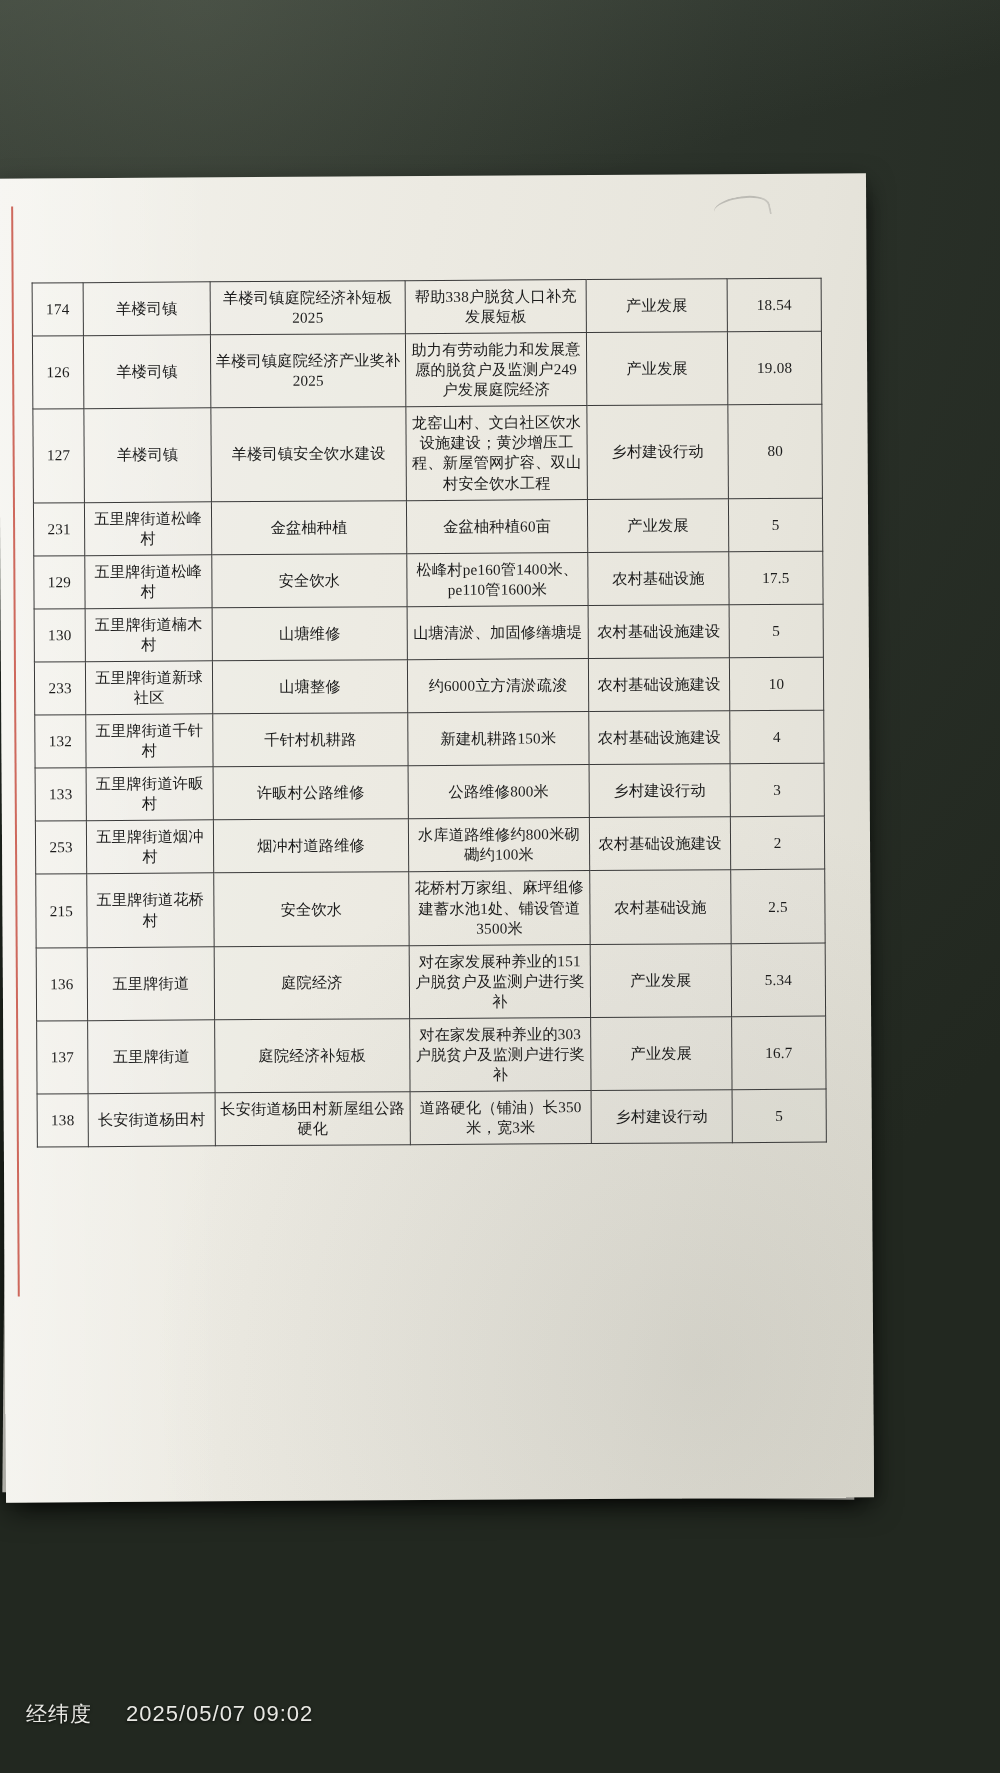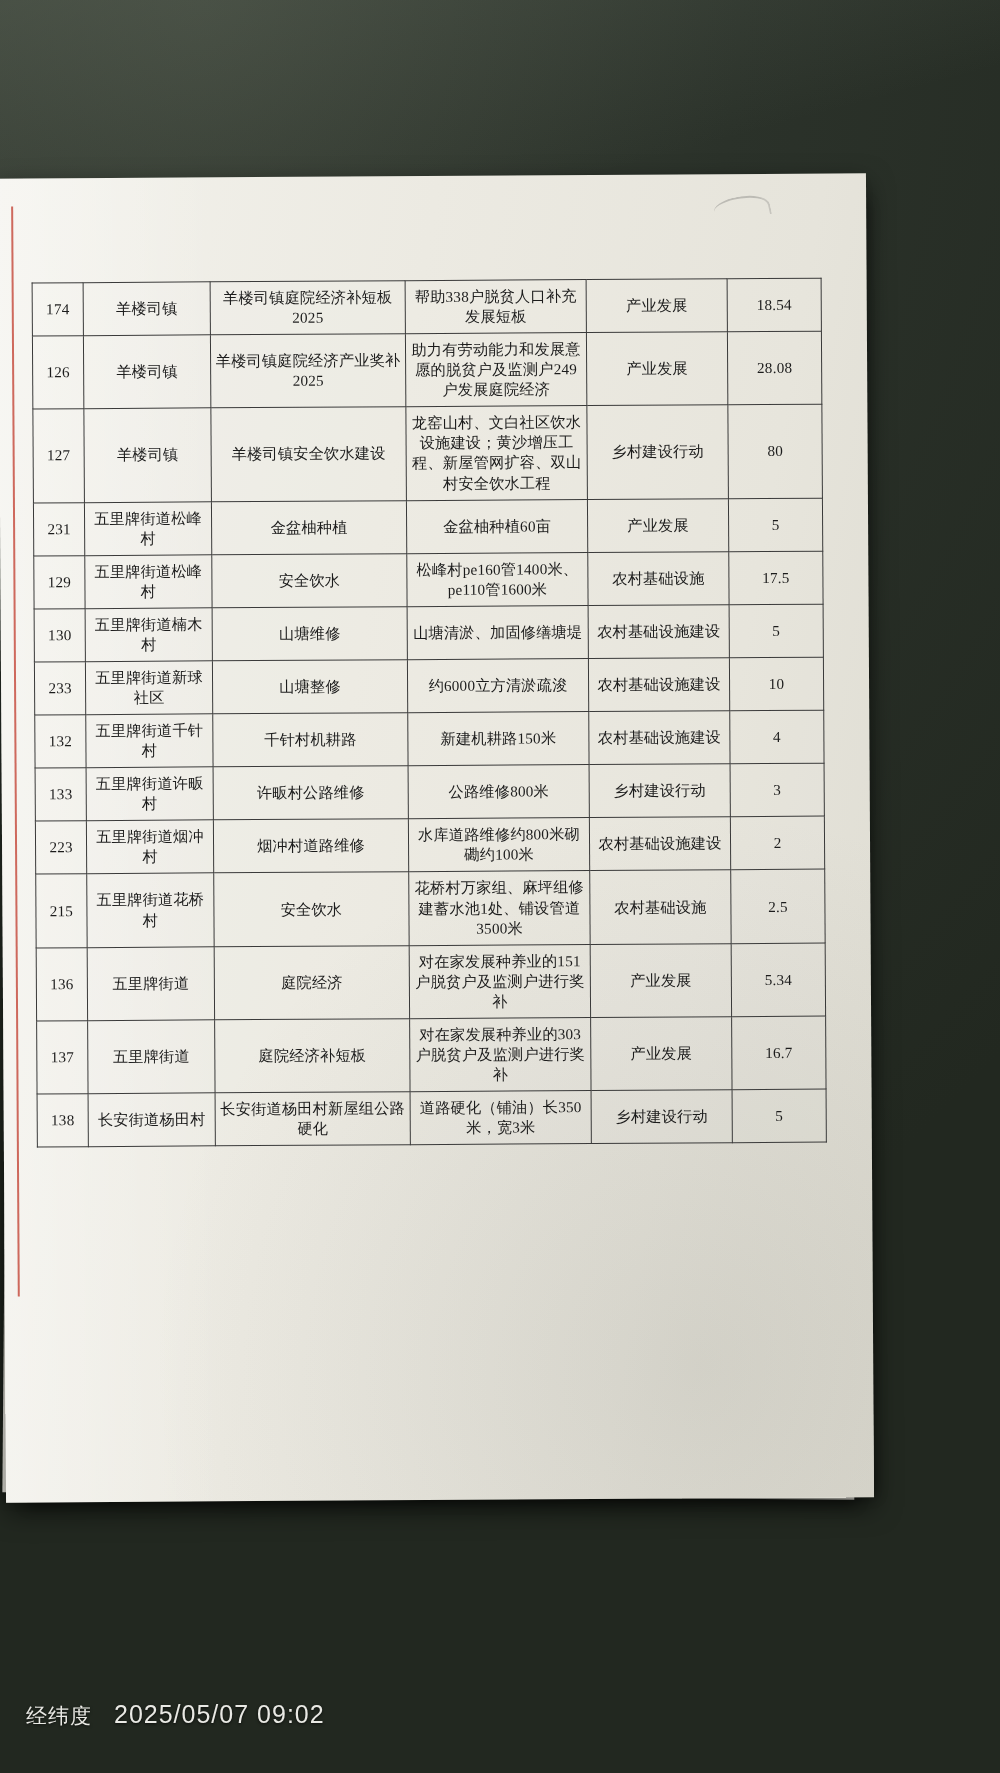--- a/index.html
+++ b/index.html
@@ -96,29 +96,29 @@
   td.c-type  { width: 132px; }
   td.c-amt   { width: 85px;  font-size: 15px; }
 
   
   .stamp {
     position: absolute;
     left: 26px;
     top: 1700px;
     display: flex;
     align-items: baseline;
-    gap: 22px;
+    gap: 34px;
     color: #e9e9e4;
     font-family: "Liberation Sans", sans-serif;
     font-size: 22px;
     letter-spacing: 1px;
     text-shadow: 0 1px 3px rgba(0,0,0,0.7);
   }
   .stamp .label { font-size: 21px; }
-  .stamp .time  { font-size: 25px; }
+  .stamp .time  { font-size: 22px; }
   
   .pen-mark {
     position: absolute;
     right: 96px; top: 22px;
     width: 54px; height: 22px;
     border-top: 2px solid rgba(90,90,90,0.30);
     border-right: 2px solid rgba(90,90,90,0.22);
     transform: rotate(-12deg);
     border-radius: 40% 60% 0 0;
   }
@@ -148,21 +148,21 @@
           <td class="c-desc">帮助338户脱贫人口补充发展短板</td>
           <td class="c-type">产业发展</td>
           <td class="c-amt">18.54</td>
         </tr>
         <tr>
           <td class="c-no">126</td>
           <td class="c-town">羊楼司镇</td>
           <td class="c-name">羊楼司镇庭院经济产业奖补2025</td>
           <td class="c-desc">助力有劳动能力和发展意愿的脱贫户及监测户249户发展庭院经济</td>
           <td class="c-type">产业发展</td>
-          <td class="c-amt">28.08</td>
+          <td class="c-amt">19.08</td>
         </tr>
         <tr>
           <td class="c-no">127</td>
           <td class="c-town">羊楼司镇</td>
           <td class="c-name">羊楼司镇安全饮水建设</td>
           <td class="c-desc">龙窑山村、文白社区饮水设施建设；黄沙增压工程、新屋管网扩容、双山村安全饮水工程</td>
           <td class="c-type">乡村建设行动</td>
           <td class="c-amt">80</td>
         </tr>
         <tr>
@@ -207,21 +207,21 @@
         </tr>
         <tr>
           <td class="c-no">133</td>
           <td class="c-town">五里牌街道许畈村</td>
           <td class="c-name">许畈村公路维修</td>
           <td class="c-desc">公路维修800米</td>
           <td class="c-type">乡村建设行动</td>
           <td class="c-amt">3</td>
         </tr>
         <tr>
-          <td class="c-no">223</td>
+          <td class="c-no">253</td>
           <td class="c-town">五里牌街道烟冲村</td>
           <td class="c-name">烟冲村道路维修</td>
           <td class="c-desc">水库道路维修约800米砌磡约100米</td>
           <td class="c-type">农村基础设施建设</td>
           <td class="c-amt">2</td>
         </tr>
         <tr>
           <td class="c-no">215</td>
           <td class="c-town">五里牌街道花桥村</td>
           <td class="c-name">安全饮水</td>

